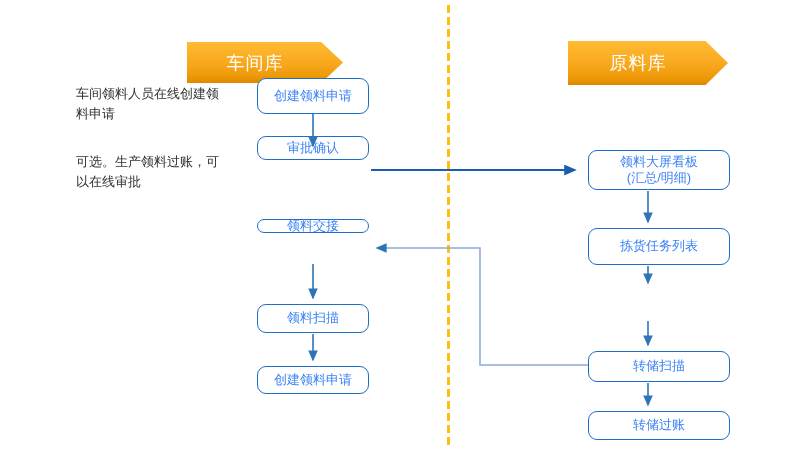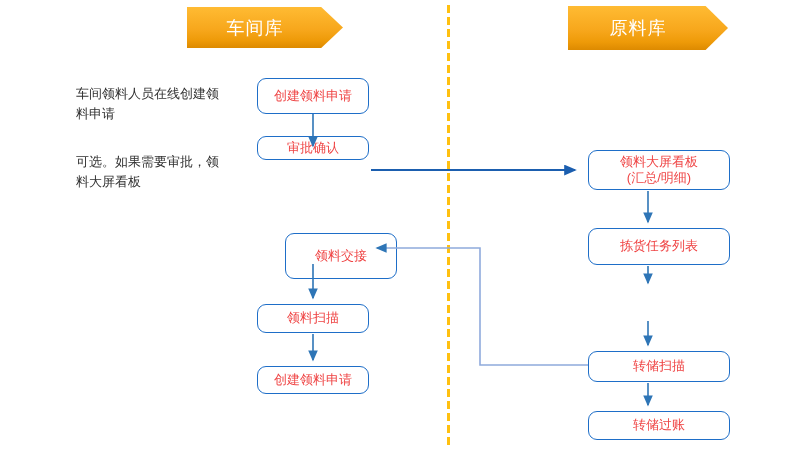--- a/index.html
+++ b/index.html
@@ -27,47 +27,48 @@
   .lane-header{
     position:absolute;
     display:flex;align-items:center;justify-content:center;
     color:#ffffff;
     font-size:18px;
     letter-spacing:1px;
     clip-path:polygon(0 0, 86% 0, 100% 50%, 86% 100%, 0 100%);
     background:linear-gradient(to bottom,#FFBB33 0%,#F7A71C 55%,#EE9A08 82%,#DD8A00 100%);
     padding-right:20px;
     box-sizing:border-box;
+    margin-top:35px;
   }
   .lane-header.left{left:187px;top:7px;width:156px;height:41px;}
   .lane-header.right{left:568px;top:6px;width:160px;height:44px;}
   
   .lane-divider{
     position:absolute;
     left:447px;top:5px;width:3px;height:440px;
     background:repeating-linear-gradient(to bottom,var(--divider-gold) 0 8px,transparent 8px 12px);
   }
   
   .node{
     position:absolute;
     display:flex;flex-direction:column;align-items:center;justify-content:center;
     background:#ffffff;
     border:1.5px solid var(--box-border-blue);
     border-radius:9px;
     font-size:13px;
-    color:#ef4444;
+    color:#3b82f6;
     text-align:center;
     line-height:1.25;
     box-sizing:border-box;
   }
   .col-left{left:257px;width:112px;}
   .col-right{left:588px;width:142px;}
   .n-l1{top:78px;height:36px;}
   .n-l2{top:136px;height:24px;}
-  .n-l3{top:233px;height:46px;margin-left:28px;}
+  .n-l3{top:219px;height:14px;}
   .n-l4{top:304px;height:29px;}
   .n-l5{top:366px;height:28px;}
   .n-r1{top:150px;height:40px;}
   .n-r2{top:228px;height:37px;}
   .n-r3{top:289px;height:31px;}
   .n-r4{top:351px;height:31px;}
   .n-r5{top:411px;height:29px;}
   
   .annotation{
     position:absolute;
@@ -92,21 +93,21 @@
   <div class="lane-header left">
     <span>车间库</span>
   </div>
   <div class="lane-header right">
     <span>原料库</span>
   </div>
 
   <div class="lane-divider"></div>
 
   <div class="annotation ann-1">车间领料人员在线创建领料申请</div>
-  <div class="annotation ann-2">可选。如果需要审批，领料大屏看板</div>
+  <div class="annotation ann-2">可选。生产领料过账，可以在线审批</div>
 
   <div class="node col-left n-l1">
     <span>创建领料申请</span>
   </div>
   <div class="node col-left n-l2">
     <span>审批确认</span>
   </div>
   <div class="node col-left n-l3">
     <span>领料交接</span>
   </div>

